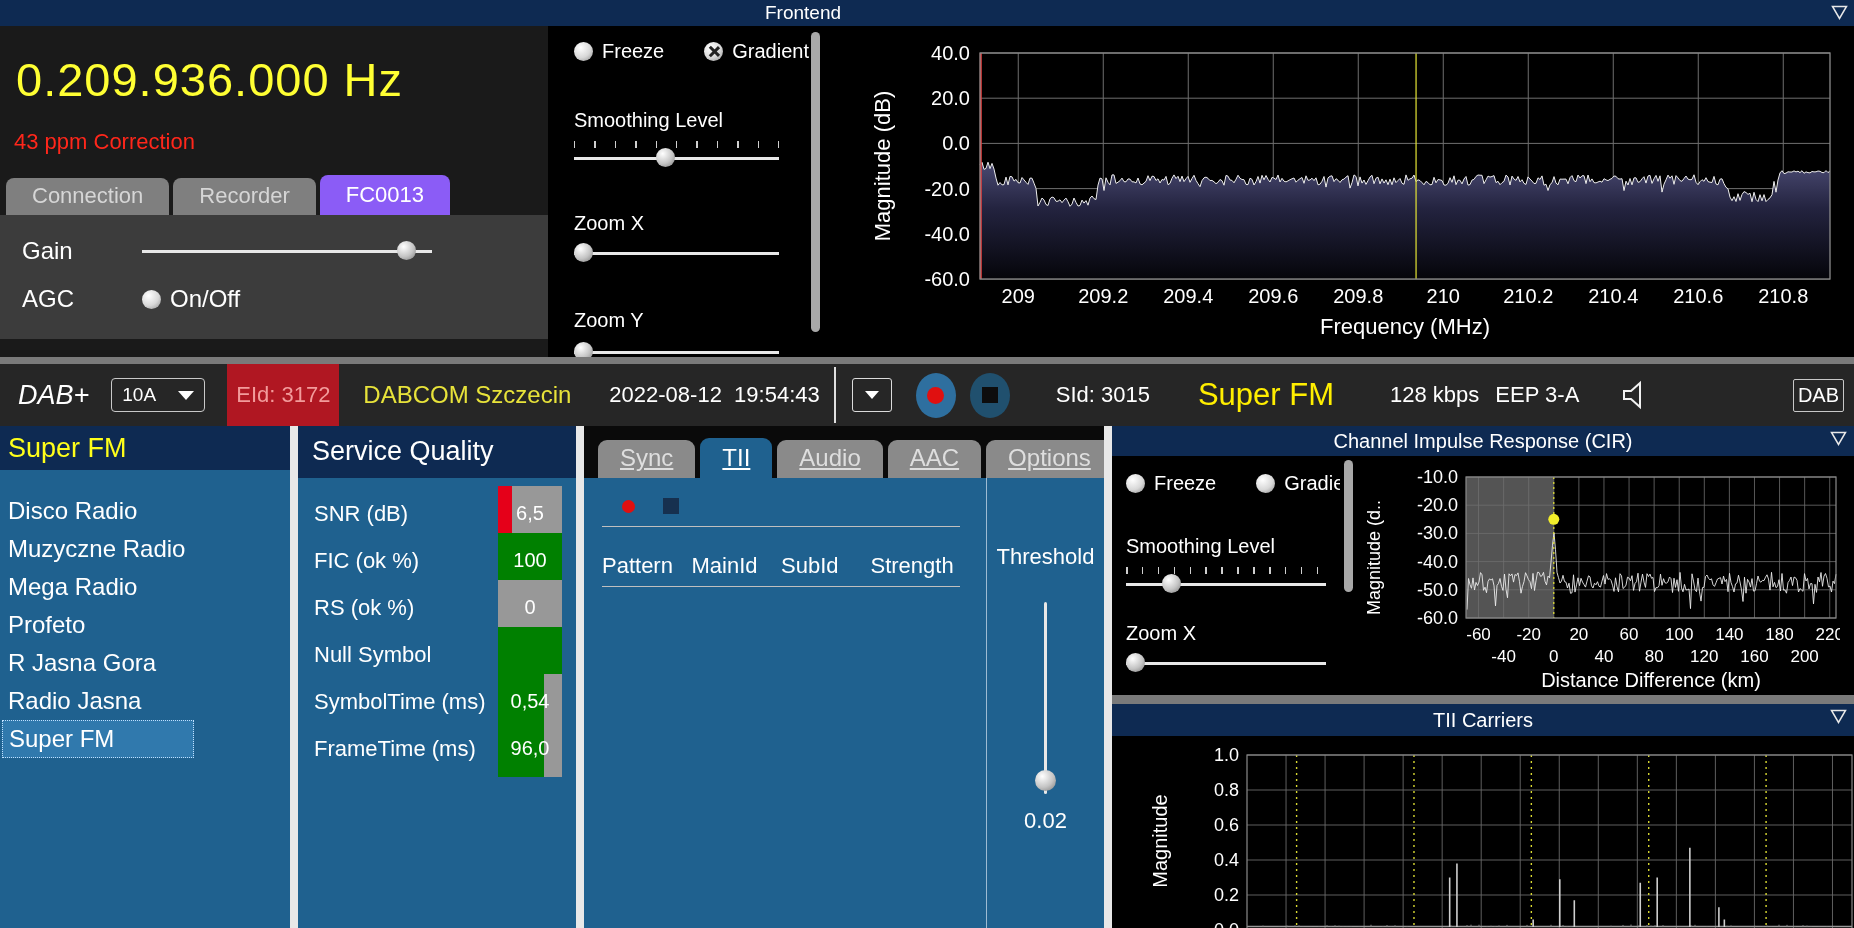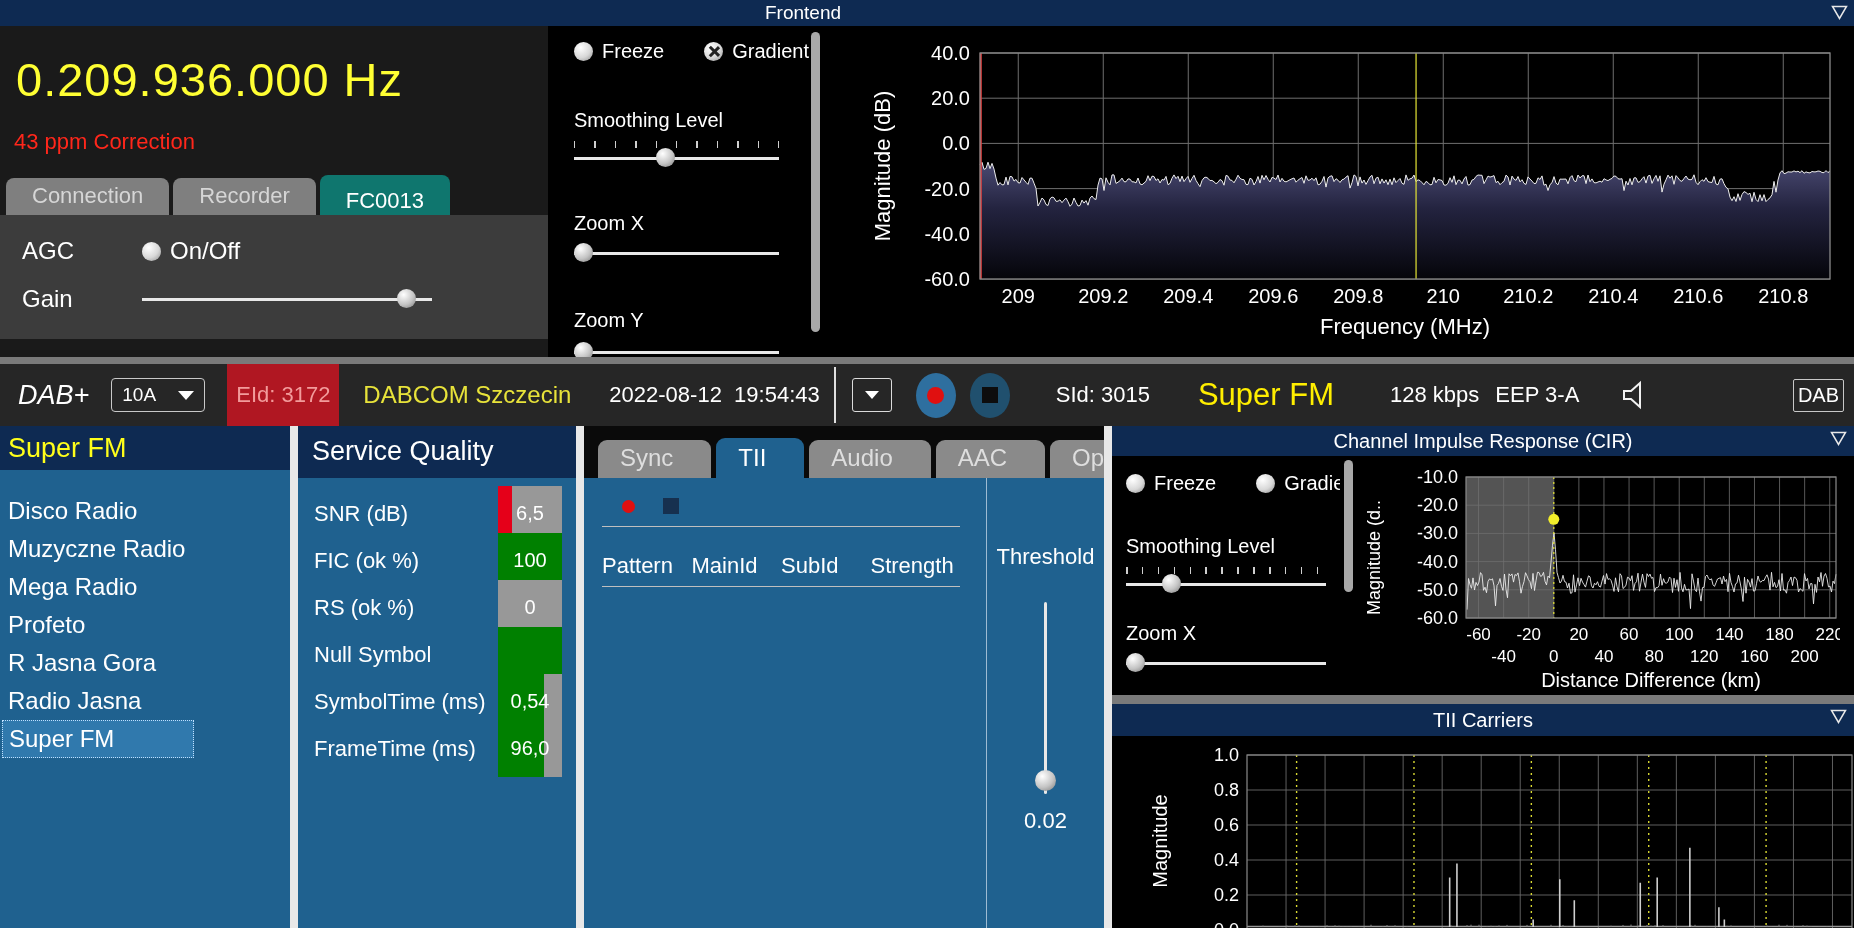--- a/index.html
+++ b/index.html
@@ -13,21 +13,21 @@
   .tri-icon { display:inline-block; line-height:0; }
 
   
   .top { display:flex; height:331px; }
   .freq-panel { width:548px; background:#1a1a1a; position:relative; }
   .freq { color:#ffff33; font-size:47px; padding:26px 0 0 16px; letter-spacing:1px; white-space:nowrap; }
   .corr { color:#ff271b; font-size:22px; margin:22px 0 0 14px; }
   .dev-tabs { display:flex; margin:20px 0 0 6px; gap:4px; height:40px; align-items:flex-end; }
   .dev-tab { background:#7f7f7f; color:#d6d6d6; font-size:22px; padding:5px 26px 0 26px;
              border-radius:8px 8px 0 0; height:37px; }
-  .dev-tab.active { background:#0f766e; color:#fff; height:40px; padding-top:13px; }
+  .dev-tab.active { background:#8b5cf6; color:#fff; height:40px; padding-top:7px; }
   .dev-pane { background:#3c3c3c; height:124px; margin-right:0; padding-top:12px; }
   .pane-row { display:flex; align-items:center; height:48px; padding-left:22px; }
   .pane-row .lbl { width:120px; font-size:24px; }
   .sphere { width:19px; height:19px; border-radius:50%;
             background:radial-gradient(circle at 35% 30%, #ffffff, #d8d8d8 55%, #8a8a8a 100%); position:relative; flex:none; }
   .sphere.checked::before, .sphere.checked::after { content:""; position:absolute; left:8.5px; top:3px;
             width:2.5px; height:13px; background:#222; }
   .sphere.checked::before { transform:rotate(45deg); }
   .sphere.checked::after  { transform:rotate(-45deg); }
   .onoff { margin-left:9px; font-size:24px; }
@@ -91,21 +91,21 @@
   .sq-header { height:52px; background:#0e2a52; font-size:27px; padding:10px 0 0 14px; }
   .sq-rows { padding-top:12px; }
   .sq-row { display:flex; align-items:center; height:47px; padding:0 14px 0 16px; }
   .sq-label { font-size:22px; flex:1; }
   .sq-bar { width:64px; height:56px; display:flex; position:relative; flex:none; }
   .sq-bar .seg { height:100%; }
   .sq-bar .val { position:absolute; inset:0; display:flex; align-items:center; justify-content:center; font-size:20px; }
 
   .tii-panel { width:520px; background:#1f618f; display:flex; flex-direction:column; }
   .dtab-row { height:52px; background:#0a0a0a; display:flex; align-items:flex-end; padding-left:14px; gap:5px; }
-  .dtab { background:#8a8a8a; color:#dedede; font-size:24px; height:38px; padding:4px 38px 0 22px; border-radius:9px 9px 0 0; }
+  .dtab { background:#8a8a8a; color:#dedede; font-size:24px; height:38px; padding:4px 22px 0 22px; border-radius:9px 9px 0 0;text-decoration:underline; }
   .dtab.active { background:#1f618f; color:#fff; height:40px; padding-top:6px; }
   .tii-content { flex:1; display:flex; }
   .tii-main { flex:1; }
   .ind-row { display:flex; align-items:center; gap:28px; margin:20px 0 0 38px; }
   .ind-dot { width:13px; height:13px; border-radius:50%; background:#e01010; }
   .ind-sq { width:16px; height:16px; background:#16304f; }
   .tii-hr { height:1px; background:#bfbfbf; margin:12px 26px 0 18px; }
   .tii-cols { display:flex; margin:26px 26px 0 18px; font-size:22px; padding-bottom:7px; border-bottom:1px solid #bfbfbf; }
   .tii-col { flex:1; }
   .thr-col { width:118px; border-left:1px solid #9dbbd3; display:flex; flex-direction:column; align-items:center; }
@@ -148,30 +148,30 @@
     <div class="freq-panel">
       <div class="freq">0.209.936.000 Hz</div>
       <div class="corr">43 ppm Correction</div>
       <div class="dev-tabs" id="device-tabs">
           <div class="dev-tab">Connection</div>
           <div class="dev-tab">Recorder</div>
           <div class="dev-tab active">FC0013</div>
         </div>
       <div class="dev-pane">
         <div class="pane-row">
-          <span class="lbl">AGC</span>
-          <span class="sphere" id="agc-radio"></span>
-          <span class="onoff">On/Off</span>
-        </div>
-        <div class="pane-row">
           <span class="lbl">Gain</span>
           <div class="hslider" id="gain-slider" style="width:290px;">
             <div class="track"></div>
             <div class="handle" style="left: calc(94% - 17.86px);"></div>
           </div>
+        </div>
+        <div class="pane-row">
+          <span class="lbl">AGC</span>
+          <span class="sphere" id="agc-radio"></span>
+          <span class="onoff">On/Off</span>
         </div>
       </div>
     </div>
 
     <div class="scope-controls" id="scope-controls">
         <div class="chk-row">
           <div class="chk">
             <div class="sphere"></div>
             <div>Freeze</div>
           </div>

